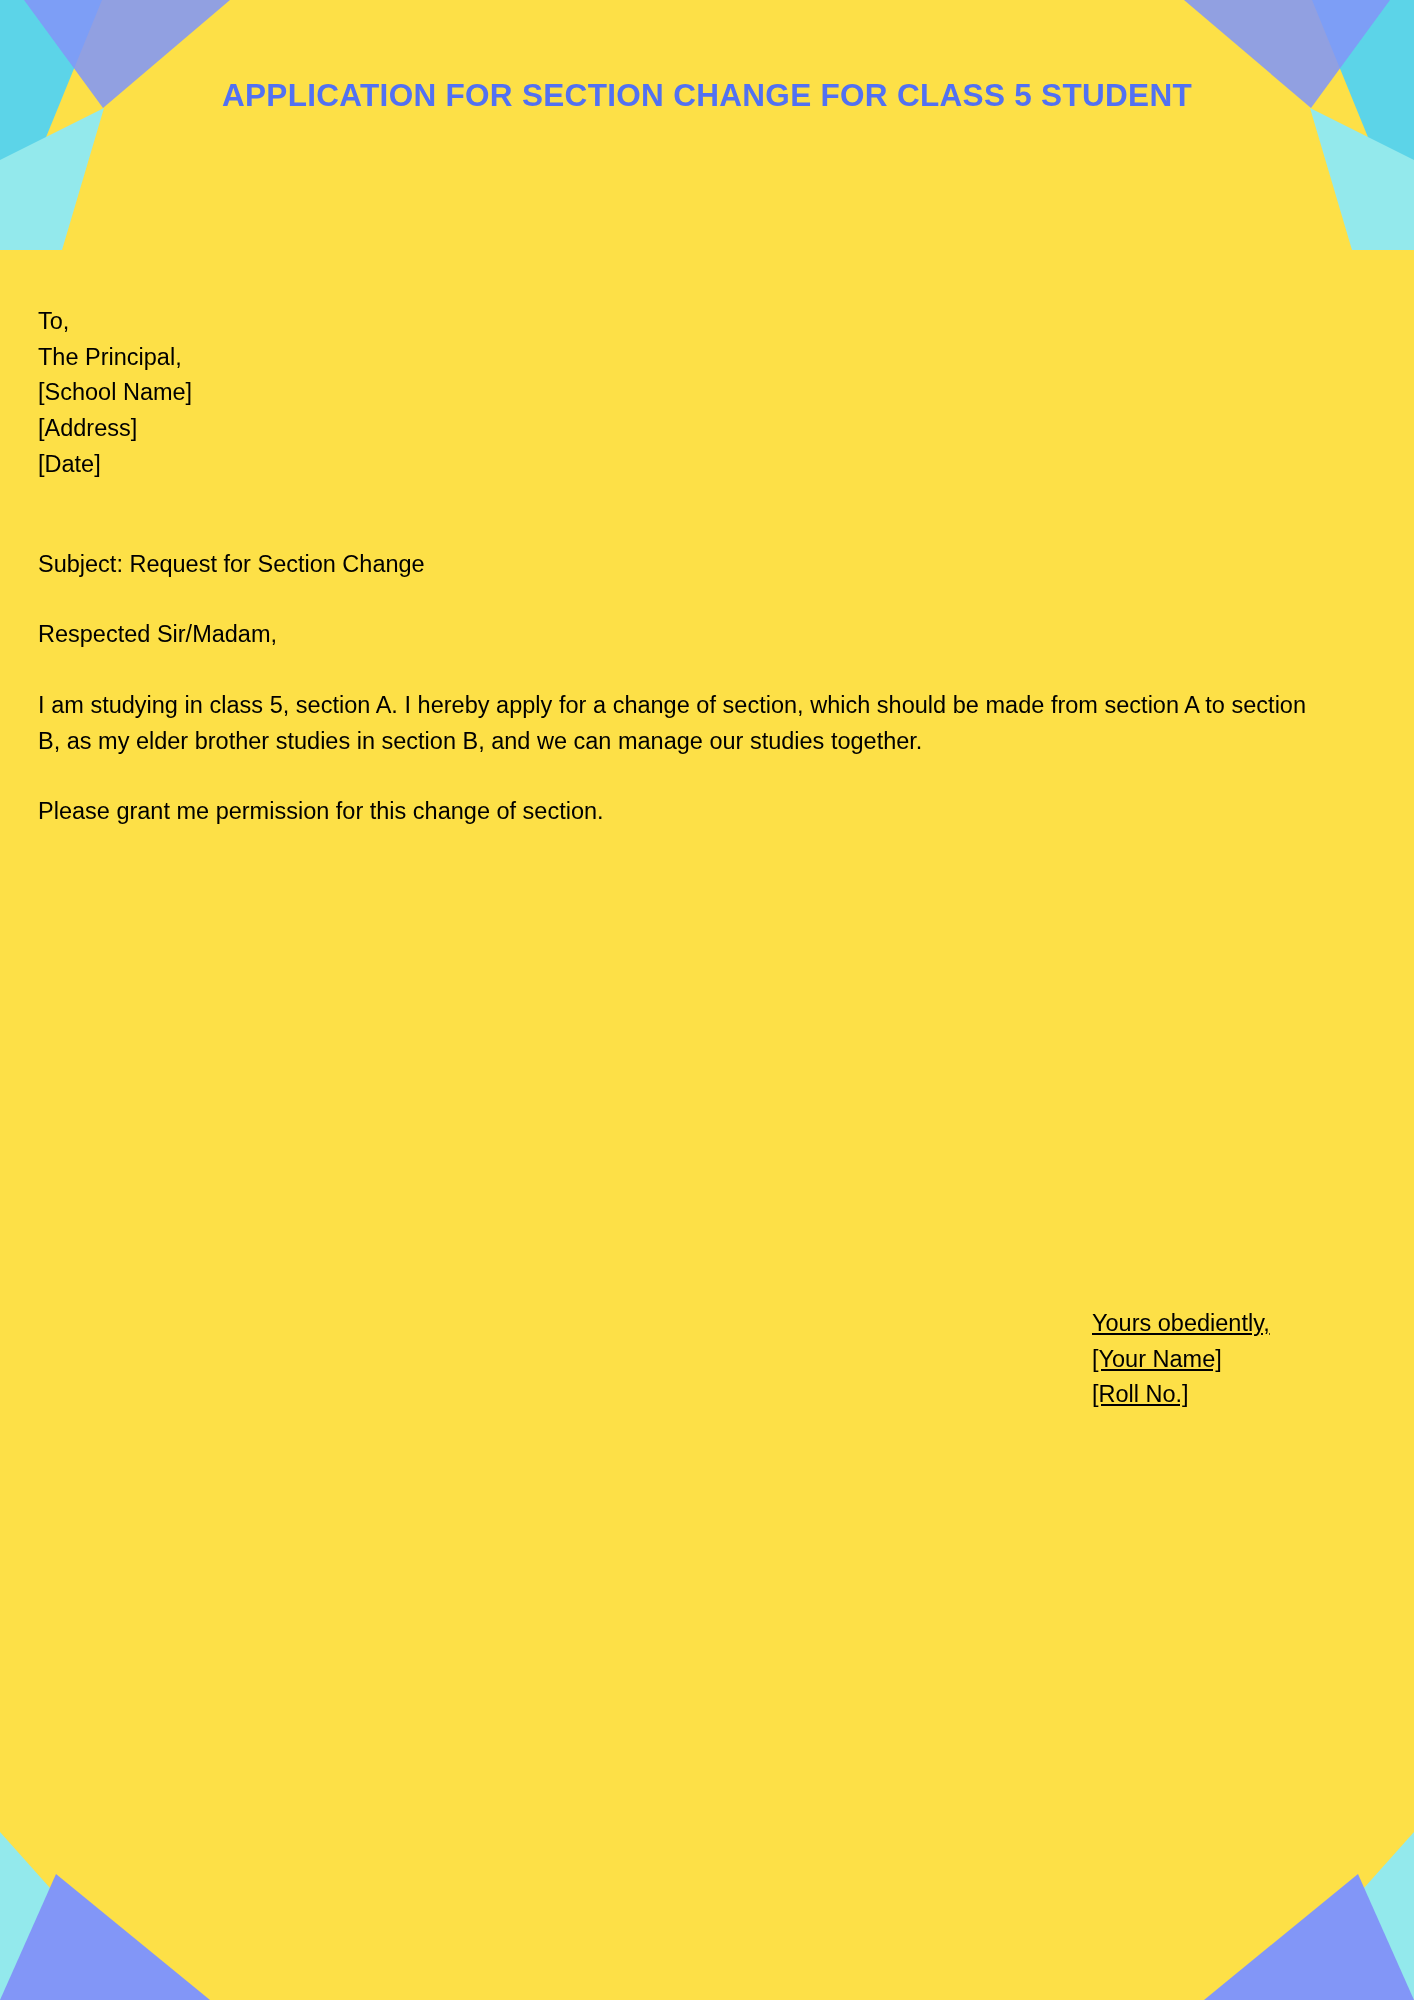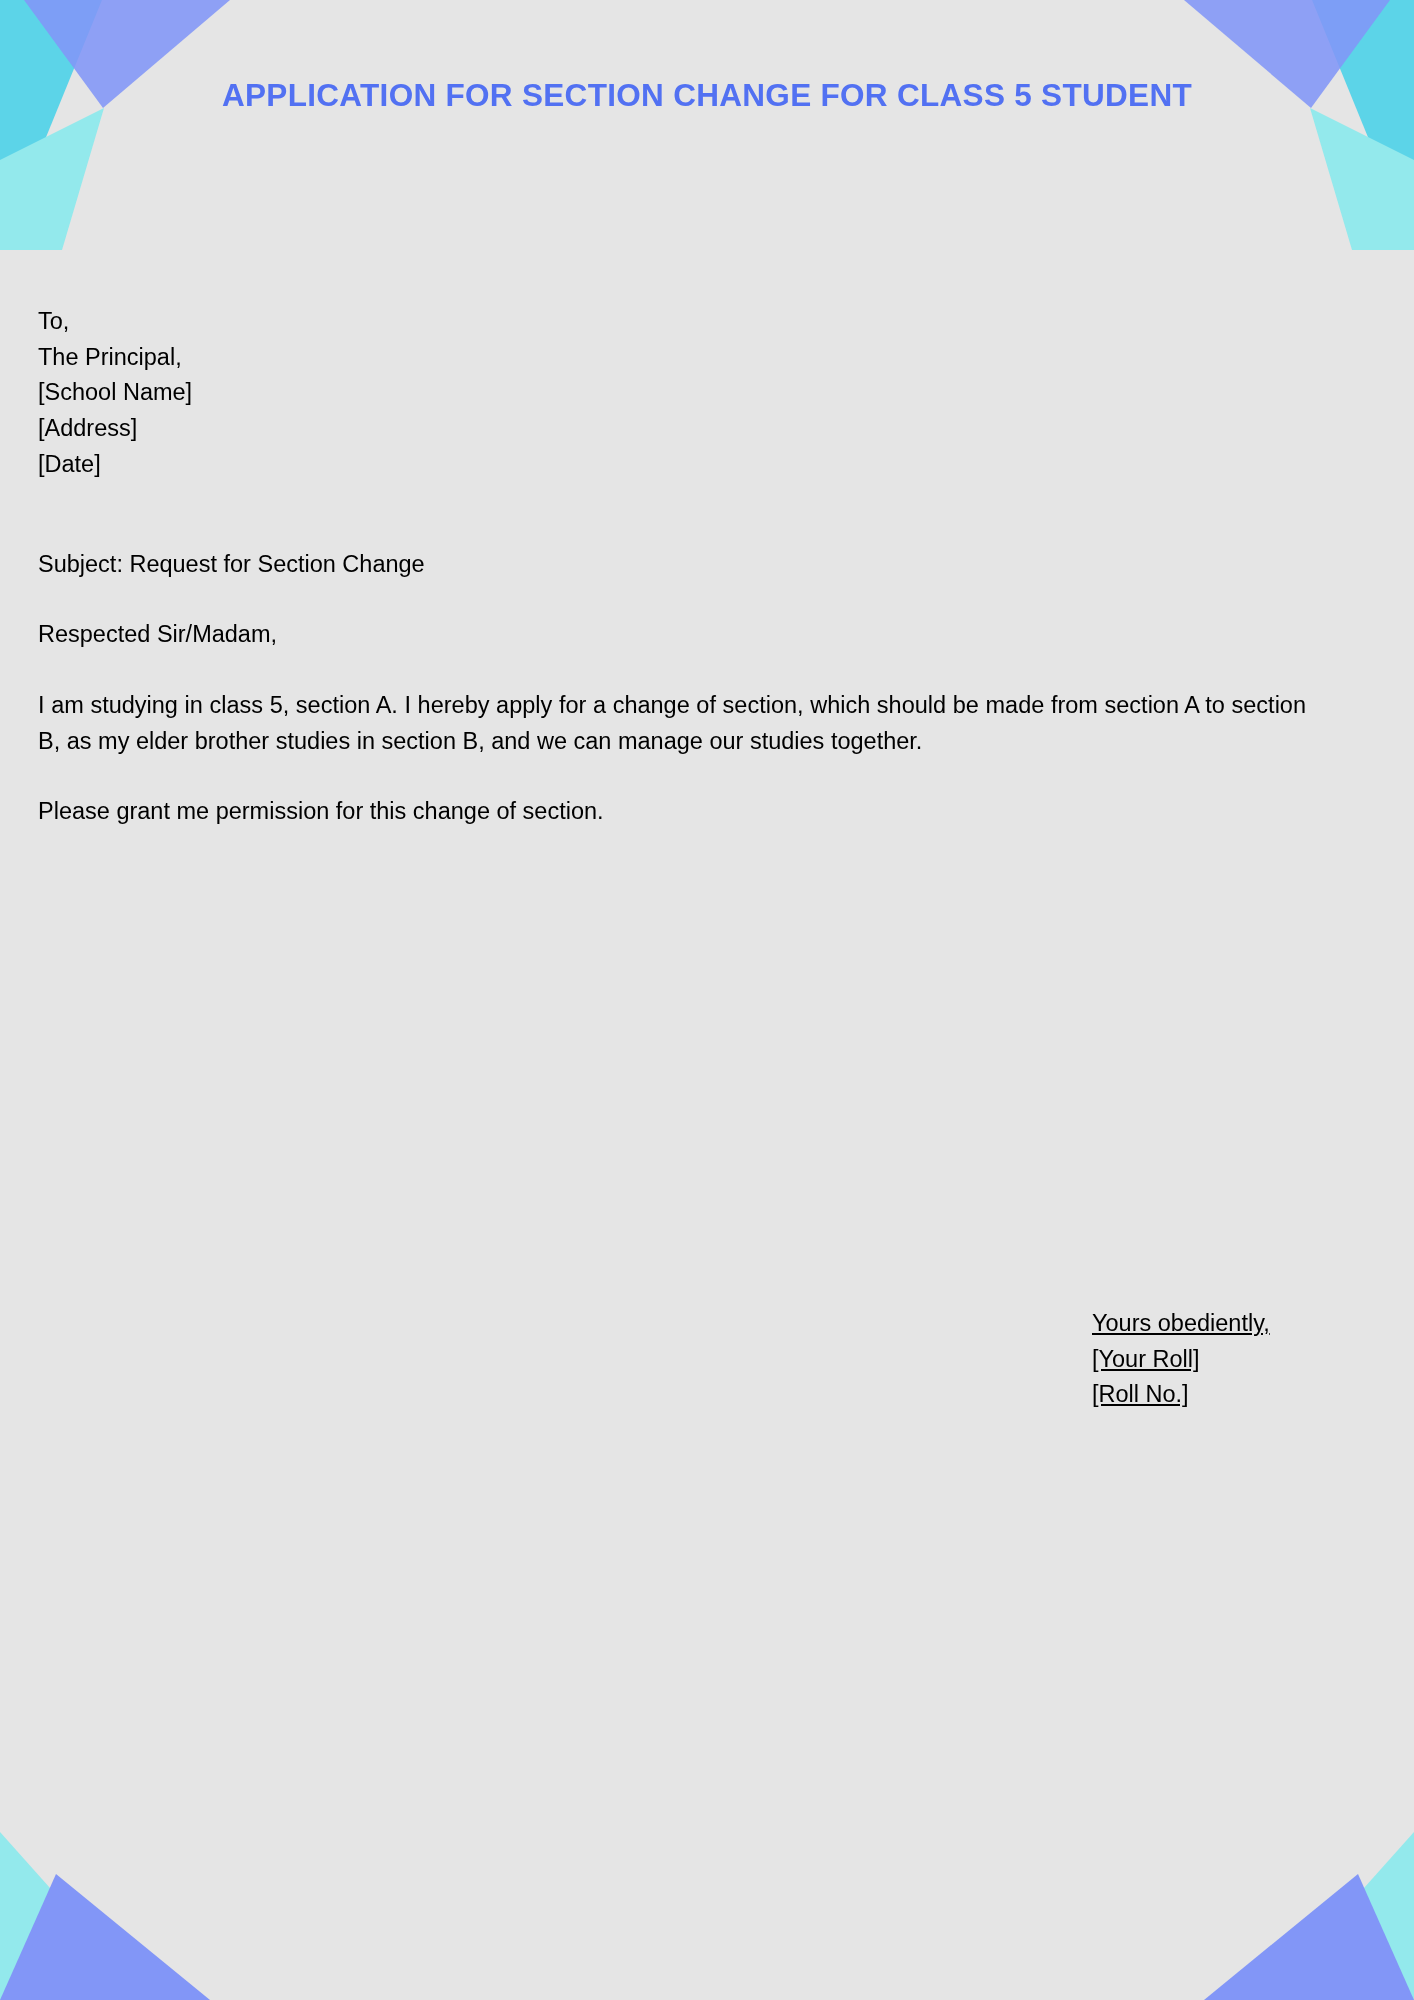--- a/index.html
+++ b/index.html
@@ -14,21 +14,21 @@
   body {
     font-family: "Liberation Sans", sans-serif;
     position: relative;
     overflow: hidden;
   }
 
   #page {
     position: relative;
     width: 1414px;
     height: 2000px;
-    background: #e5e5e5;
+    background: #fde047;
     overflow: hidden;
   }
 
   
   .corner-art {
     position: absolute;
     pointer-events: none;
   }
   .corner-tl { top: 0; left: 0; width: 230px; height: 250px; }
   .corner-tr { top: 0; right: 0; width: 230px; height: 250px; }
@@ -144,17 +144,17 @@
     <p class="body-para">I am studying in class 5, section A. I hereby apply for a change of section, which should be made from section A to section B, as my elder brother studies in section B, and we can manage our studies together.</p>
 
     <div class="blank-gap-sm"></div>
 
     <span class="closing-para">Please grant me permission for this change of section.</span>
 
   </div>
 
   <div class="signature">
     <span class="sign-line">Yours obediently,</span>
-    <span class="sign-line">[Your Roll]</span>
+    <span class="sign-line">[Your Name]</span>
     <span class="sign-line">[Roll No.]</span>
   </div>
 
 </div>
 
 </body></html>

